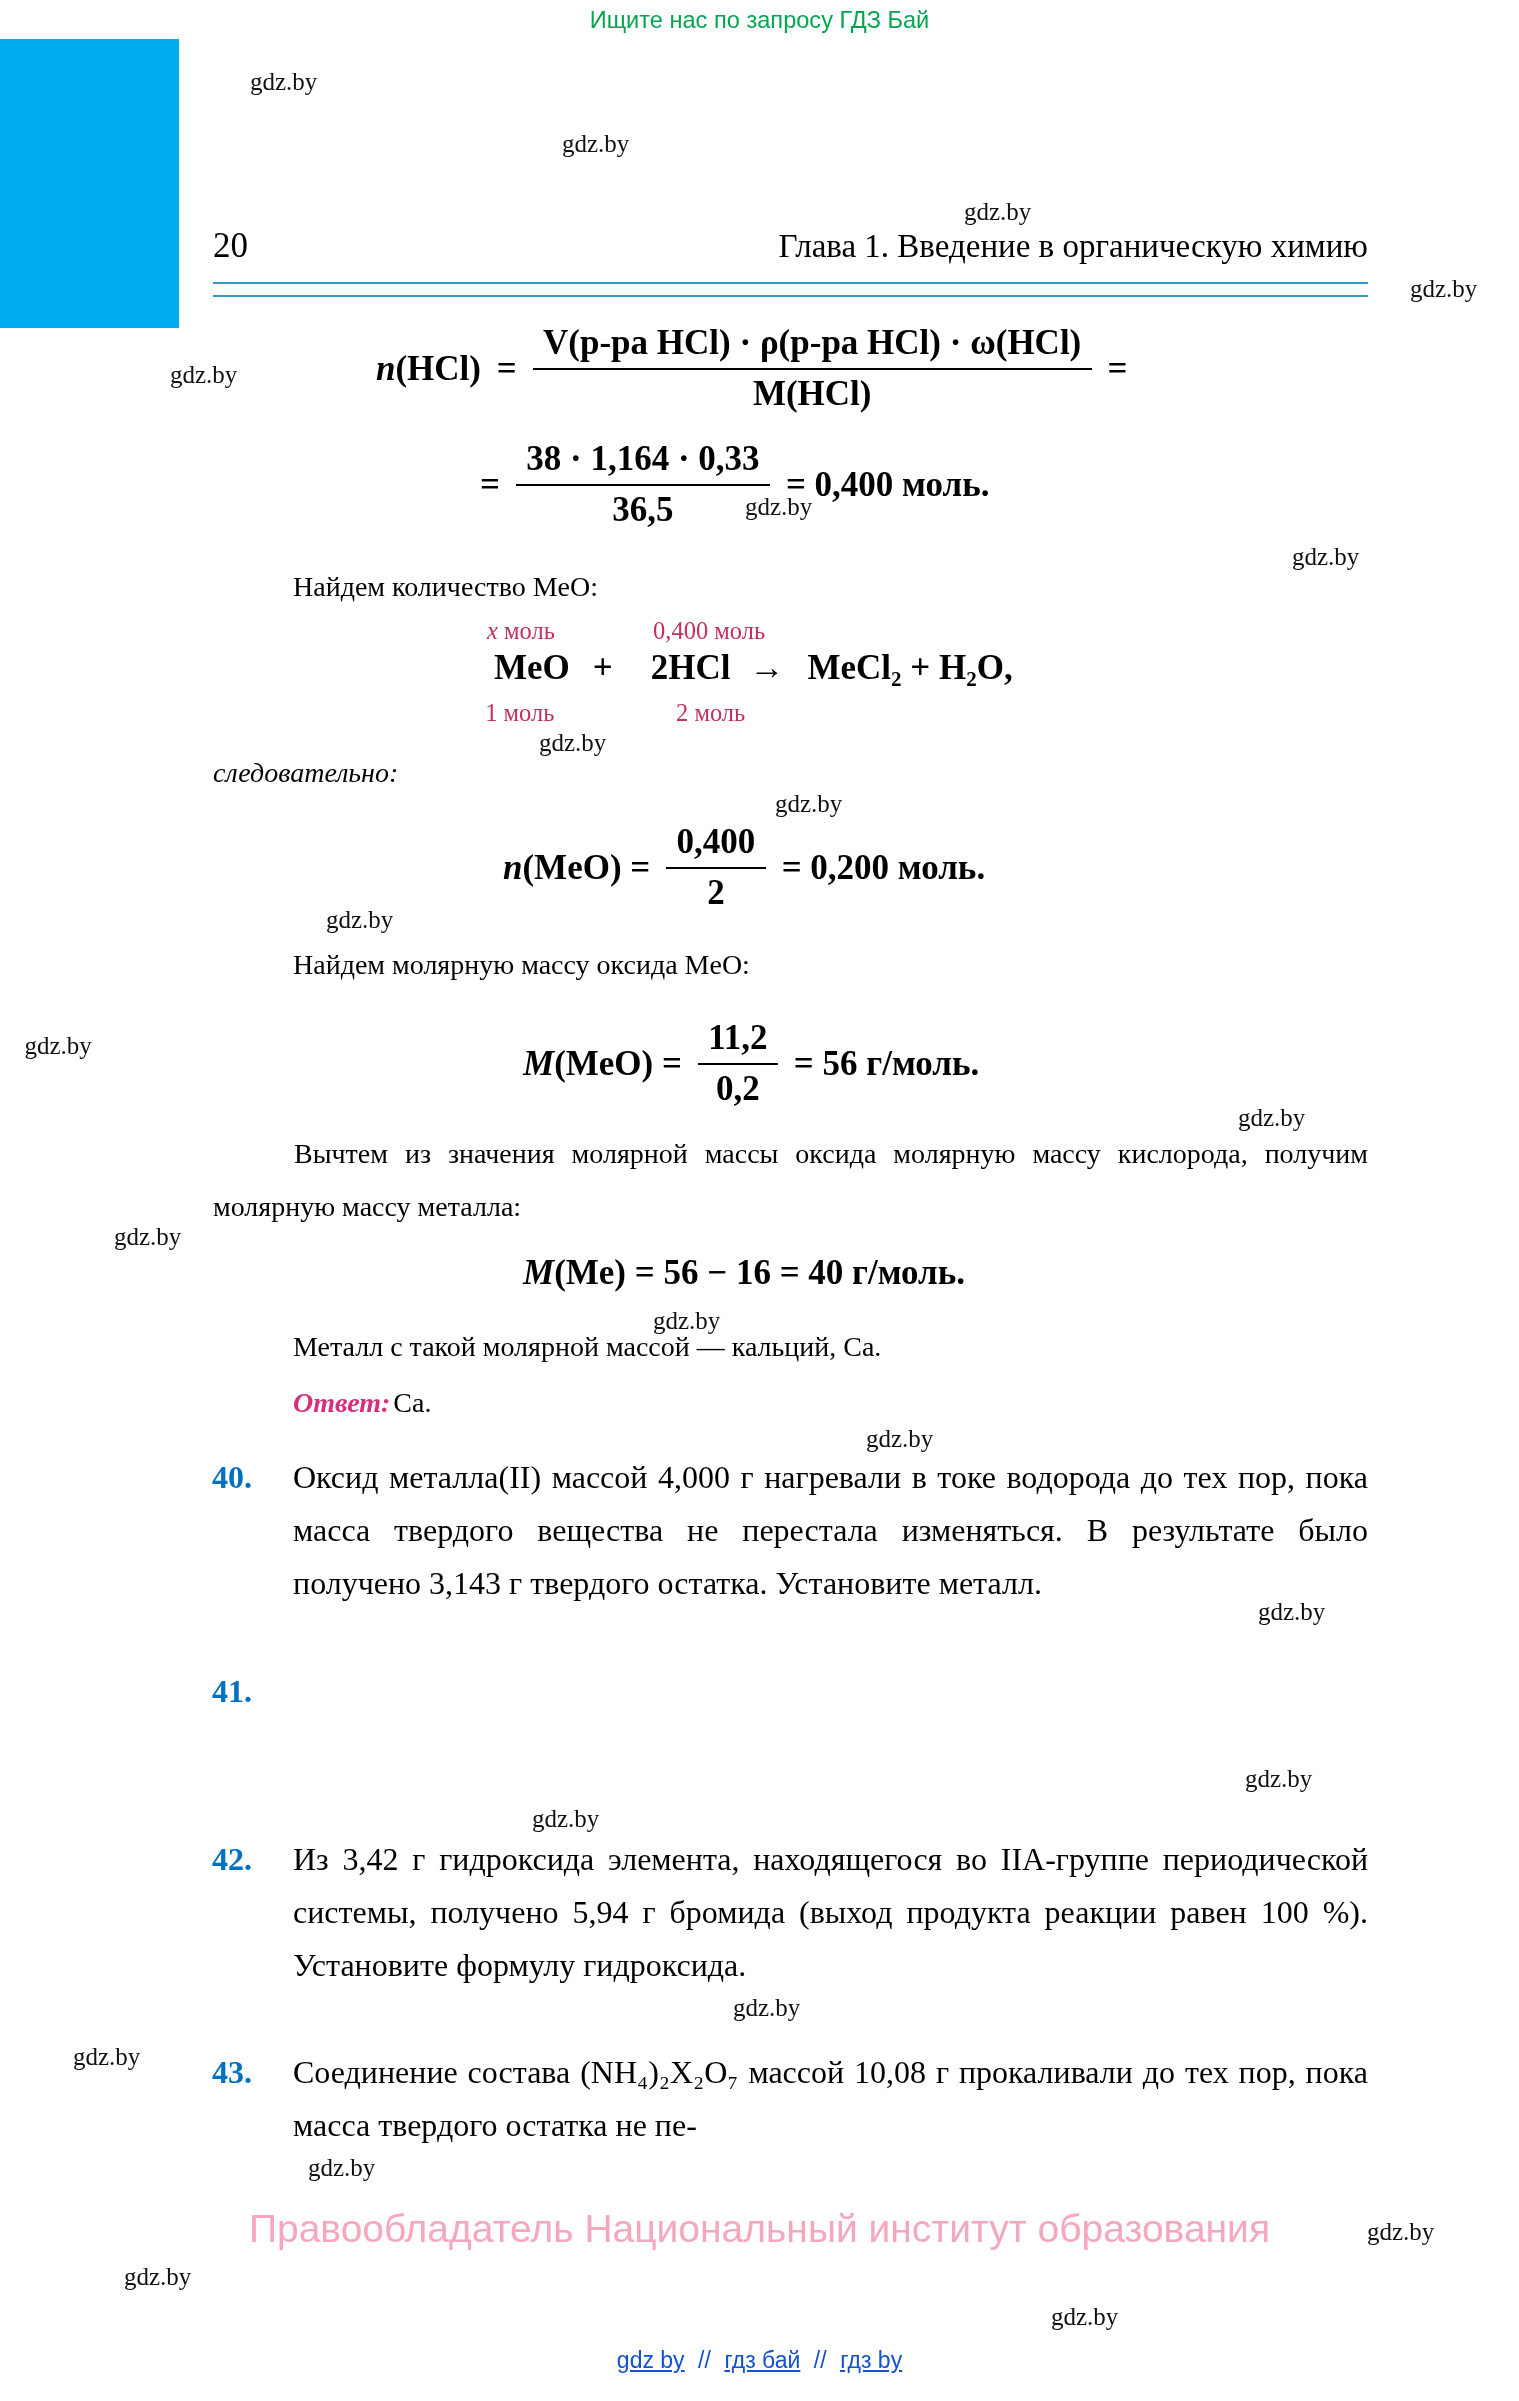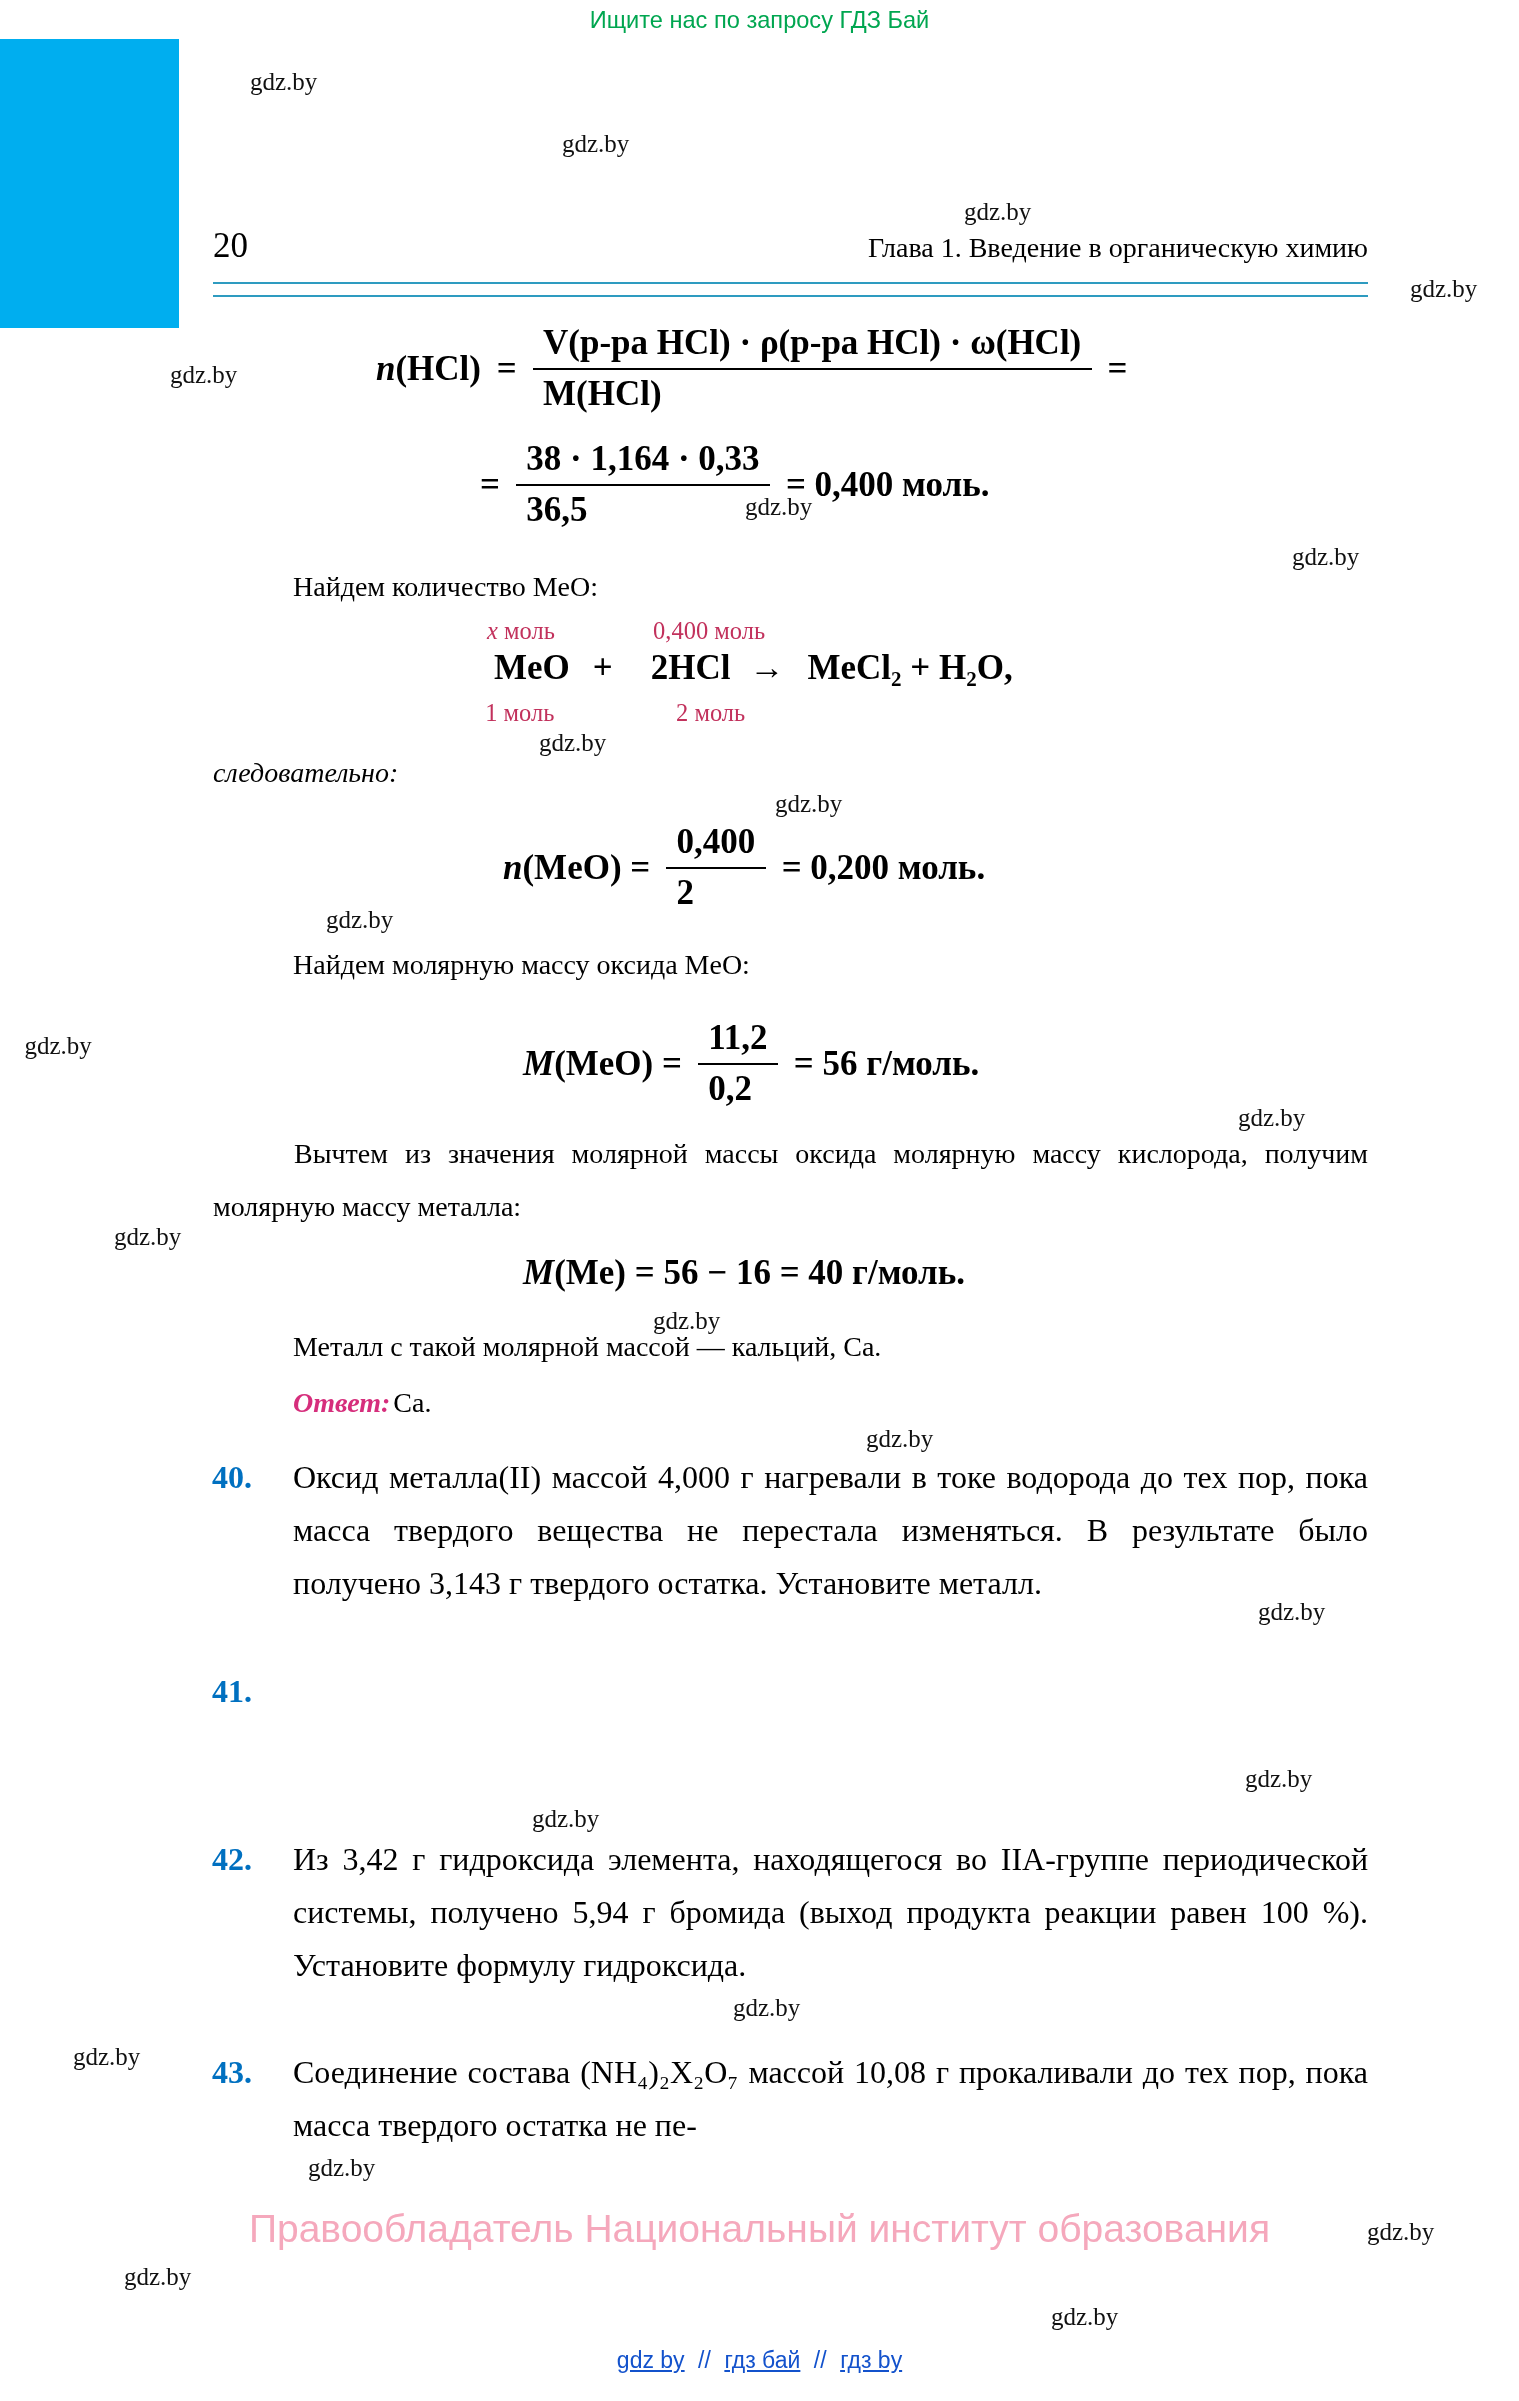--- a/index.html
+++ b/index.html
@@ -33,21 +33,21 @@
 
   .header-row {
     position: absolute;
     left: 213px; top: 226px;
     width: 1155px;
     display: flex;
     justify-content: space-between;
     align-items: baseline;
   }
   .page-number { font-size: 35px; }
-  .chapter { font-size: 28px; }
+  .chapter { font-size: 33px; }
 
   .rule {
     position: absolute;
     left: 213px; top: 282px;
     width: 1155px; height: 11.4px;
     border-top: 2.6px solid #2e9bc0;
     border-bottom: 2.6px solid #2e9bc0;
   }
 
   .formula {
@@ -56,21 +56,21 @@
     align-items: center;
     gap: 15.8px;
     font-size: 35px;
     font-weight: bold;
     white-space: nowrap;
   }
   .grp { display: inline-flex; align-items: baseline; }
   .frac {
     display: inline-flex;
     flex-direction: column;
-    align-items: flex-start;
+    align-items: center;
     text-align: center;
     line-height: 1.22;
   }
   .frac .num { border-bottom: 2.6px solid #000; padding: 0 10.5px 3.5px; }
   .frac .den { padding: 2.6px 10.5px 0; }
   .mi { font-style: italic; }
 
   .body-text {
     position: absolute;
     font-size: 28px;

